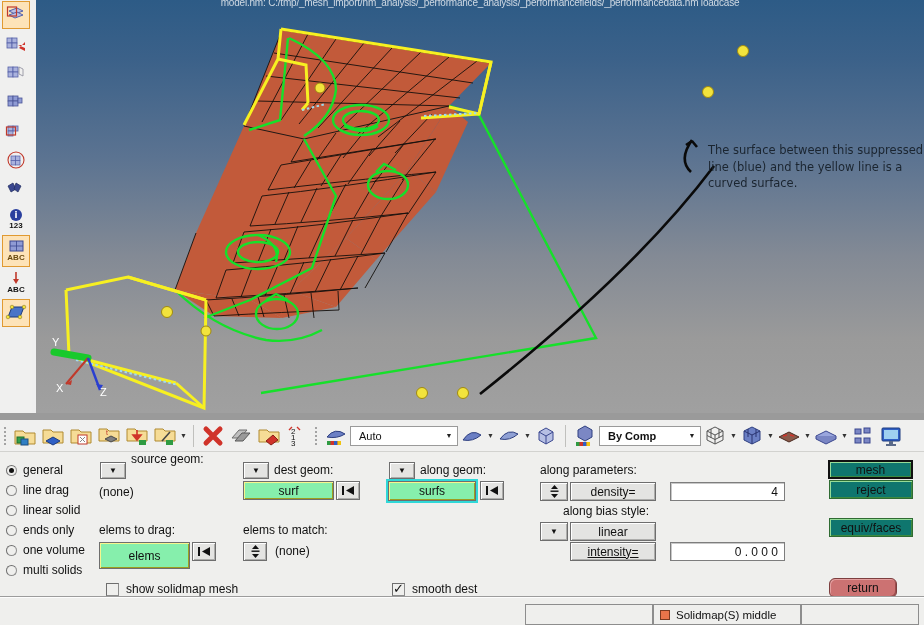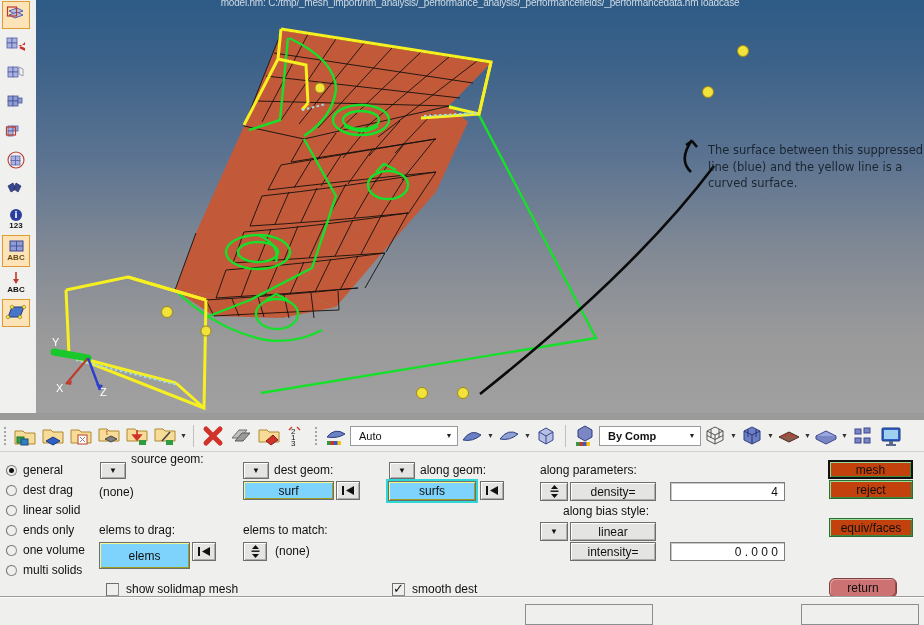--- a/index.html
+++ b/index.html
@@ -116,21 +116,21 @@
 
   
   .lbl { font-size: 12px; color: #111; white-space: nowrap; }
   .btn3d {
     border: 1px solid #6e6e6e; background: #e4e4e2;
     box-shadow: inset 1px 1px 0 #ffffff, inset -1px -1px 0 #adadab;
     display: flex; align-items: center; justify-content: center;
     font-size: 12px; color: #111; cursor: default;
   }
   .yellowbtn {
-    border: 1px solid #6e6e6e; background: #7dd3fc;
+    border: 1px solid #6e6e6e; background: #86efac;
     box-shadow: inset 1px 1px 0 #f6f68e, inset -1px -1px 0 #9d9d20;
     display:flex; align-items:center; justify-content:center;
     font-size:12px; color:#111;
   }
   .yellowbtn.hi { outline: 2px solid #2fd8d8; outline-offset: 0px; }
   .txtfield {
     border: 1px solid #7d7d7d; background: #fff;
     box-shadow: inset 1px 1px 0 #c8c8c8;
     display:flex; align-items:center; justify-content:flex-end;
     font-size: 12px; color:#111; padding-right: 6px;
@@ -145,21 +145,21 @@
   .chk {
     width: 13px; height: 13px; border:1px solid #8d8d8d;
     border-top-color:#6e6e6e; border-left-color:#6e6e6e;
     background:#efefed; margin-right:7px; position:relative; flex:none;
   }
   .chk.on::after {
     content:'\2713'; position:absolute; left:0px; top:-3px;
     font-size:13px; color:#111; font-family:"DejaVu Sans", sans-serif;
   }
   .greenbtn {
-    border:1px solid #2f6b33; background:#c2410c;
+    border:1px solid #2f6b33; background:#0f766e;
     box-shadow: inset 1px 1px 0 #95dc97, inset -1px -1px 0 #3c8a40;
     display:flex; align-items:center; justify-content:center;
     font-size:12px; color:#111;
   }
   .greenbtn.primary { border:2px solid #111; }
   .redbtn {
     border:1px solid #7d3f3f; background:#cc7272;
     box-shadow: inset 1px 1px 0 #e3a0a0, inset -1px -1px 0 #9b4e4e;
     display:flex; align-items:center; justify-content:center;
     font-size:12px; color:#111;
@@ -658,21 +658,21 @@
 
   <div id="panel">
 
     <div class="radio-col">
       <div class="radio-row">
         <span class="radio on"></span>
         <span class="radio-lbl">general</span>
       </div>
       <div class="radio-row">
         <span class="radio"></span>
-        <span class="radio-lbl">dest drag</span>
+        <span class="radio-lbl">line drag</span>
       </div>
       <div class="radio-row">
         <span class="radio"></span>
         <span class="radio-lbl">linear solid</span>
       </div>
       <div class="radio-row">
         <span class="radio"></span>
         <span class="radio-lbl">ends only</span>
       </div>
       <div class="radio-row">
@@ -755,21 +755,21 @@
       <span>4</span>
     </div>
 
     <span class="lbl abs" style="left:540px;top:52px;margin-left:23px;">along bias style:</span>
     <div class="btn3d abs" style="left:540px;top:70px;width:28px;height:19px;">
       <span class="dncaret">▼</span>
     </div>
     <div class="btn3d abs" style="left:570px;top:70px;width:86px;height:19px;">
       <span>linear</span>
     </div>
-    <div class="btn3d abs" style="left:570px;top:90px;width:86px;height:19px;">
+    <div class="btn3d abs" style="left:570px;top:90px;width:86px;height:19px;text-decoration:underline;">
       <span>intensity=</span>
     </div>
     <div class="txtfield abs" style="left:670px;top:90px;width:115px;height:19px;">
       <span>0 . 0 0 0</span>
     </div>
 
     <div class="abs" style="left:106px;top:130px;display:flex;align-items:center;">
       <span class="chk"></span>
       <span class="lbl">show solidmap mesh</span>
     </div>
@@ -789,16 +789,22 @@
     </div>
     <div class="redbtn abs" style="left:829px;top:126px;width:68px;height:20px;border-radius:6px;">
       <span>return</span>
     </div>
   </div>
 
   <div id="panel-sep"></div>
 
   <div id="statusbar">
     <div class="status-box" style="left:525px;width:128px;"></div>
+    <div class="status-box" style="left:653px;width:148px;">
+      <div class="status-inner">
+        <span class="sw"></span>
+        <span class="status-lbl">Solidmap(S)  middle</span>
+      </div>
+    </div>
     <div class="status-box" style="left:801px;width:118px;"></div>
   </div>
 
 </div>
 
 </body></html>

